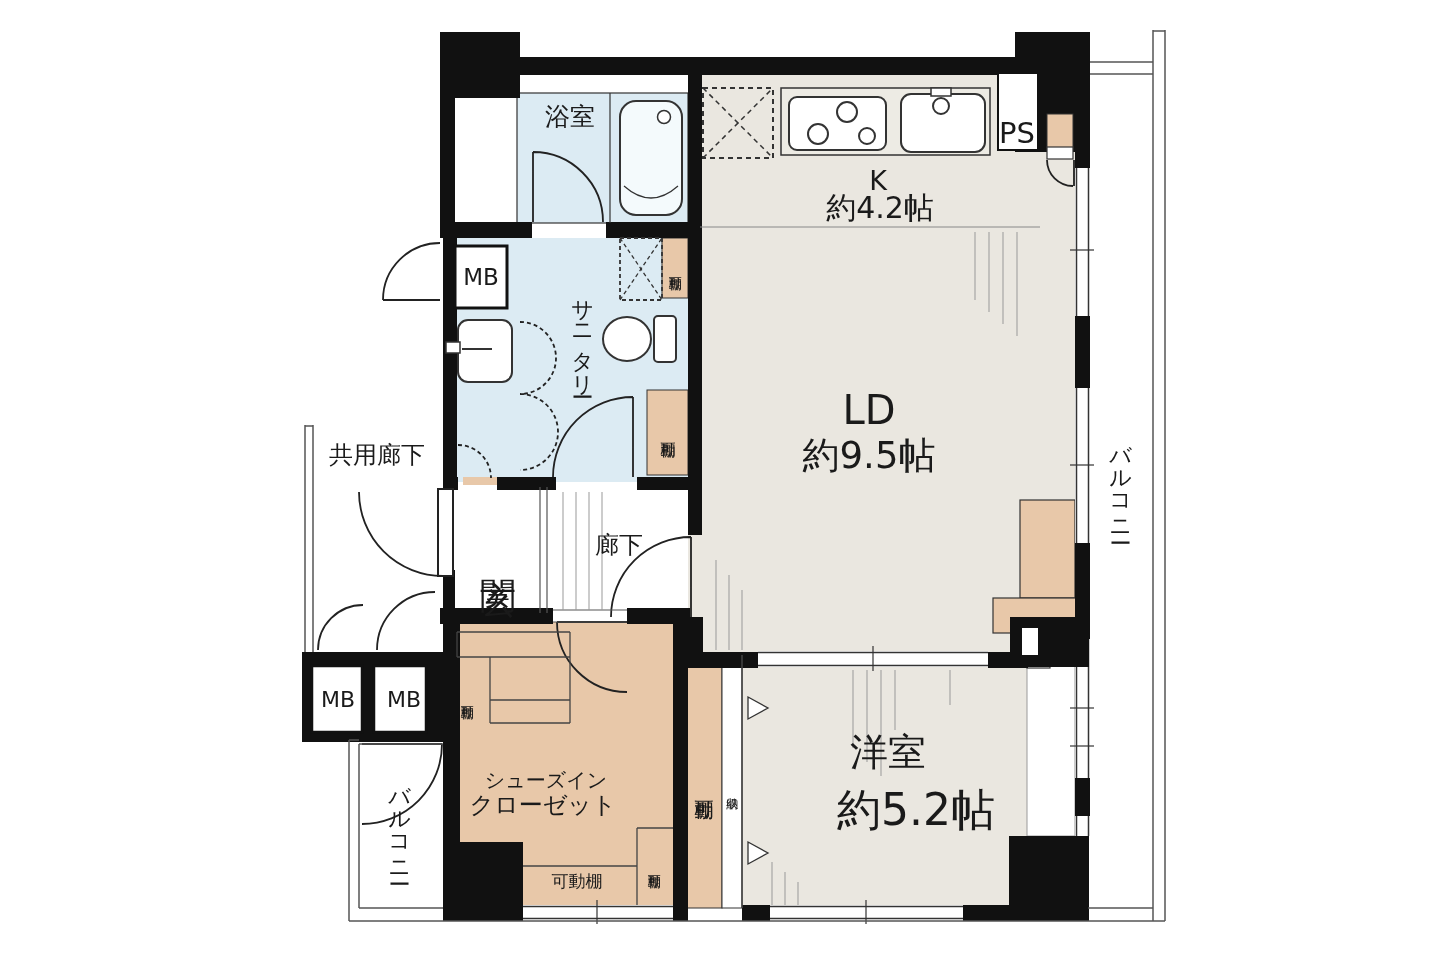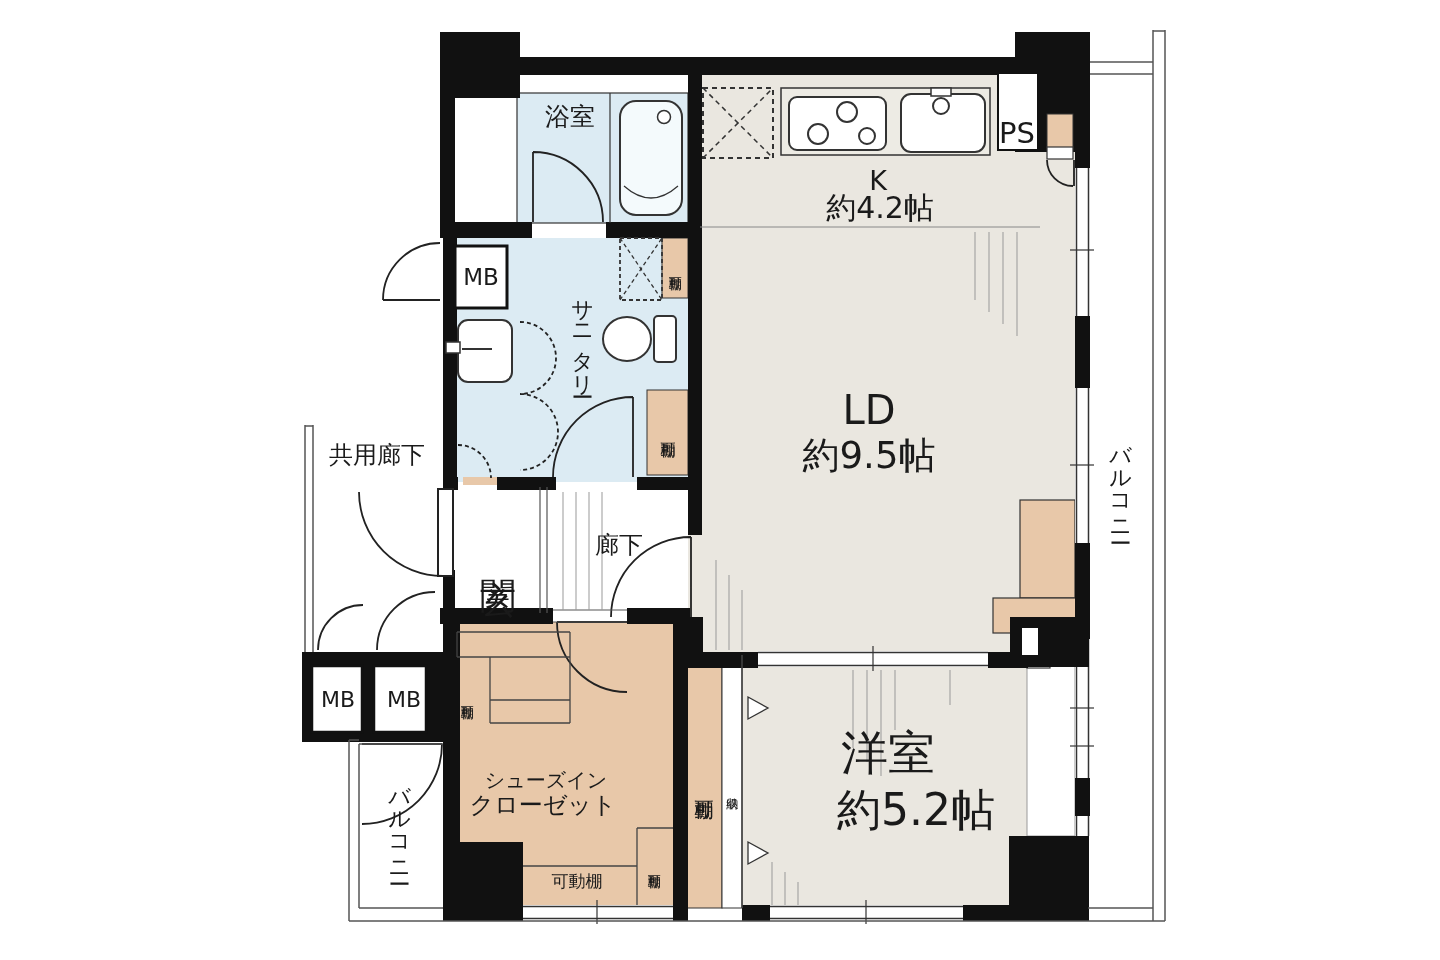--- a/index.html
+++ b/index.html
@@ -193,15 +193,15 @@
   <div class="lbl" style="left:338px;top:700px;font-size:22px;">MB</div>
   <div class="lbl" style="left:404px;top:700px;font-size:22px;">MB</div>
   <div class="lbl v" style="left:400px;top:822px;font-size:22px;">バルコニー</div>
   <div class="lbl v" style="left:467px;top:696px;font-size:13px;">可動棚</div>
   <div class="lbl" style="left:546px;top:780px;font-size:20px;">シューズイン</div>
   <div class="lbl" style="left:543px;top:806px;font-size:24px;">クローゼット</div>
   <div class="lbl" style="left:577px;top:882px;font-size:17px;">可動棚</div>
   <div class="lbl v" style="left:654px;top:865px;font-size:13px;">可動棚</div>
   <div class="lbl v" style="left:704px;top:786px;font-size:19px;">可動棚</div>
   <div class="lbl v" style="left:732px;top:788px;font-size:12px;">収納</div>
-  <div class="lbl" style="left:888px;top:753px;font-size:47px;">洋室</div>
+  <div class="lbl" style="left:888px;top:753px;font-size:38px;">洋室</div>
   <div class="lbl" style="left:916px;top:810px;font-size:44px;">約5.2帖</div>
 </div>
 
 </body></html>

